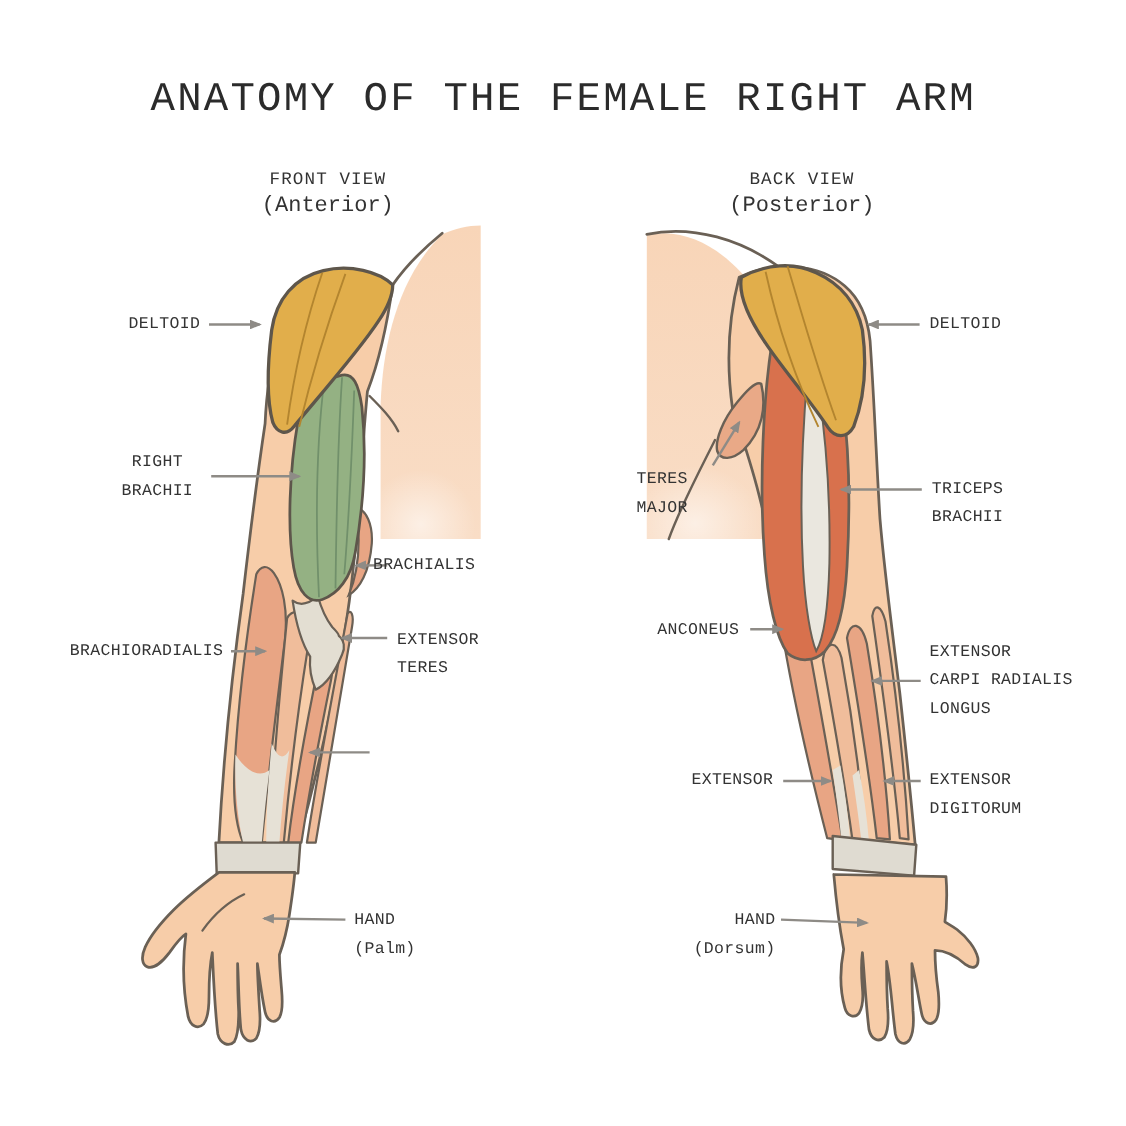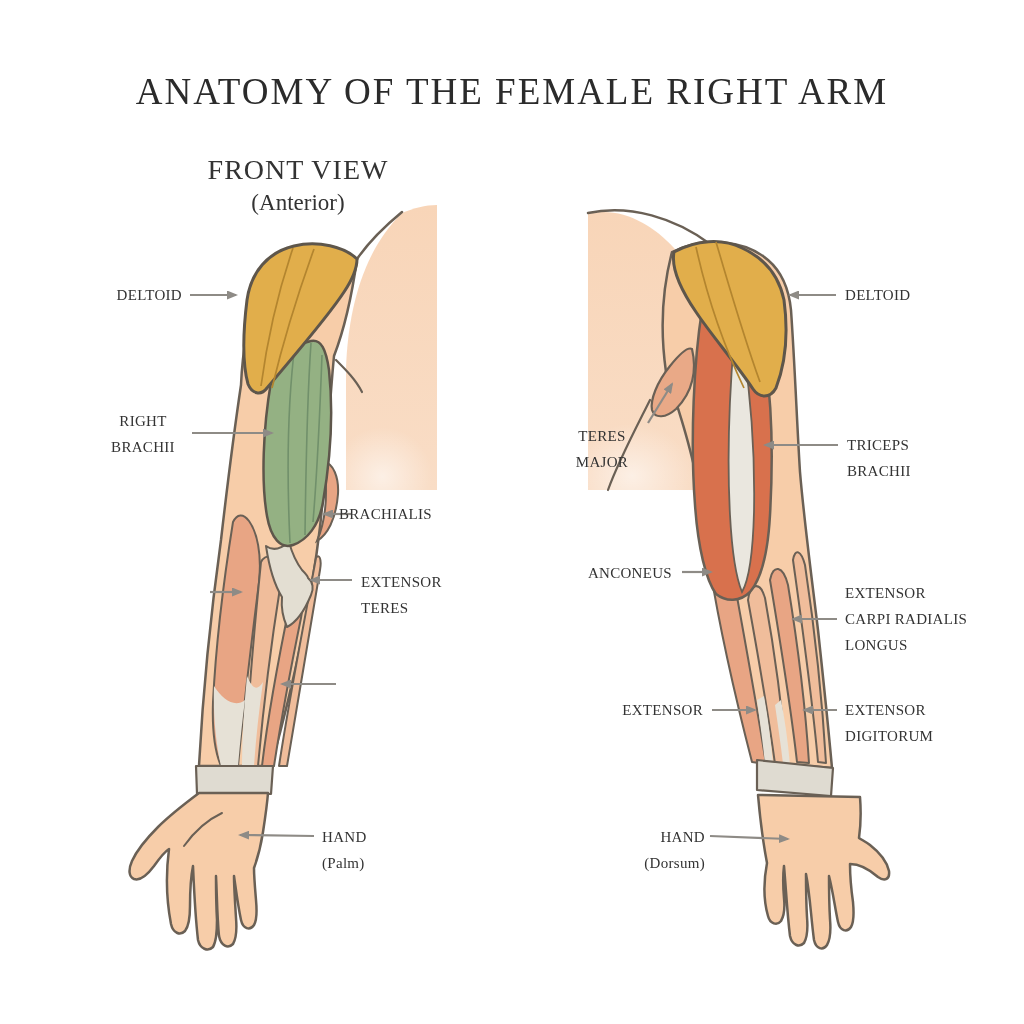--- a/index.html
+++ b/index.html
@@ -15,31 +15,31 @@
     --biceps:#94b183;
     --triceps:#d8714d;
     --muscle:#e8a584;
     --tendon:#e3ded2;
     --band:#dfdbd1;
     --arrow:#8e8b86;
   }
   html,body{margin:0;padding:0;background:#e9e9e9;}
   #stage{
     position:relative;width:1024px;height:1024px;background:var(--bg);
-    font-family:Liberation Serif, serif;color:var(--ink);
+    font-family:Liberation Mono, monospace;color:var(--ink);
     overflow:hidden;margin:0 auto;
   }
   #art{position:absolute;inset:0;}
   .title{
     position:absolute;top:70px;left:0;width:1024px;text-align:center;
     font-size:37px;letter-spacing:2px;color:var(--title-ink);white-space:nowrap;
   }
   .view-head{position:absolute;text-align:center;transform:translateX(-50%);}
-  .view-head .vh{font-size:28px;letter-spacing:1px;}
-  .view-head .vs{font-size:23px;margin-top:4px;}
+  .view-head .vh{font-size:16px;letter-spacing:1px;}
+  .view-head .vs{font-size:20px;margin-top:4px;}
   .lbl{
     position:absolute;font-size:15px;line-height:26px;letter-spacing:0.3px;
     white-space:pre-line;color:var(--ink);
   }
   .al-r{text-align:right;}
   .al-c{text-align:center;transform:translateX(-50%);}
 </style>
 </head>
 <body>
 
@@ -198,24 +198,29 @@
       <path d="M837,710 L804,710" marker-end="url(#ah)"></path>
     </g>
   </svg>
 
   <div class="title">ANATOMY OF THE FEMALE RIGHT ARM</div>
 
   <div class="view-head" style="left:298px;top:154px;">
     <div class="vh">FRONT VIEW</div>
     <div class="vs">(Anterior)</div>
   </div>
+  <div class="view-head" style="left:729px;top:154px;">
+    <div class="vh">BACK VIEW</div>
+    <div class="vs">(Posterior)</div>
+  </div>
 
   <div class="lbl al-r" style="right:842px;top:282px;">DELTOID</div>
   <div class="lbl al-c" style="left:143px;top:408px;">RIGHT
 BRACHII</div>
+  <div class="lbl al-r" style="right:821px;top:579px;">BRACHIORADIALIS</div>
   <div class="lbl" style="left:339px;top:501px;">BRACHIALIS</div>
   <div class="lbl" style="left:361px;top:569px;">EXTENSOR
 TERES</div>
   <div class="lbl" style="left:322px;top:824px;">HAND
 (Palm)</div>
 
   <div class="lbl al-c" style="left:602px;top:423px;">TERES
 MAJOR</div>
   <div class="lbl al-r" style="right:352px;top:560px;">ANCONEUS</div>
   <div class="lbl al-r" style="right:321px;top:697px;">EXTENSOR</div>

